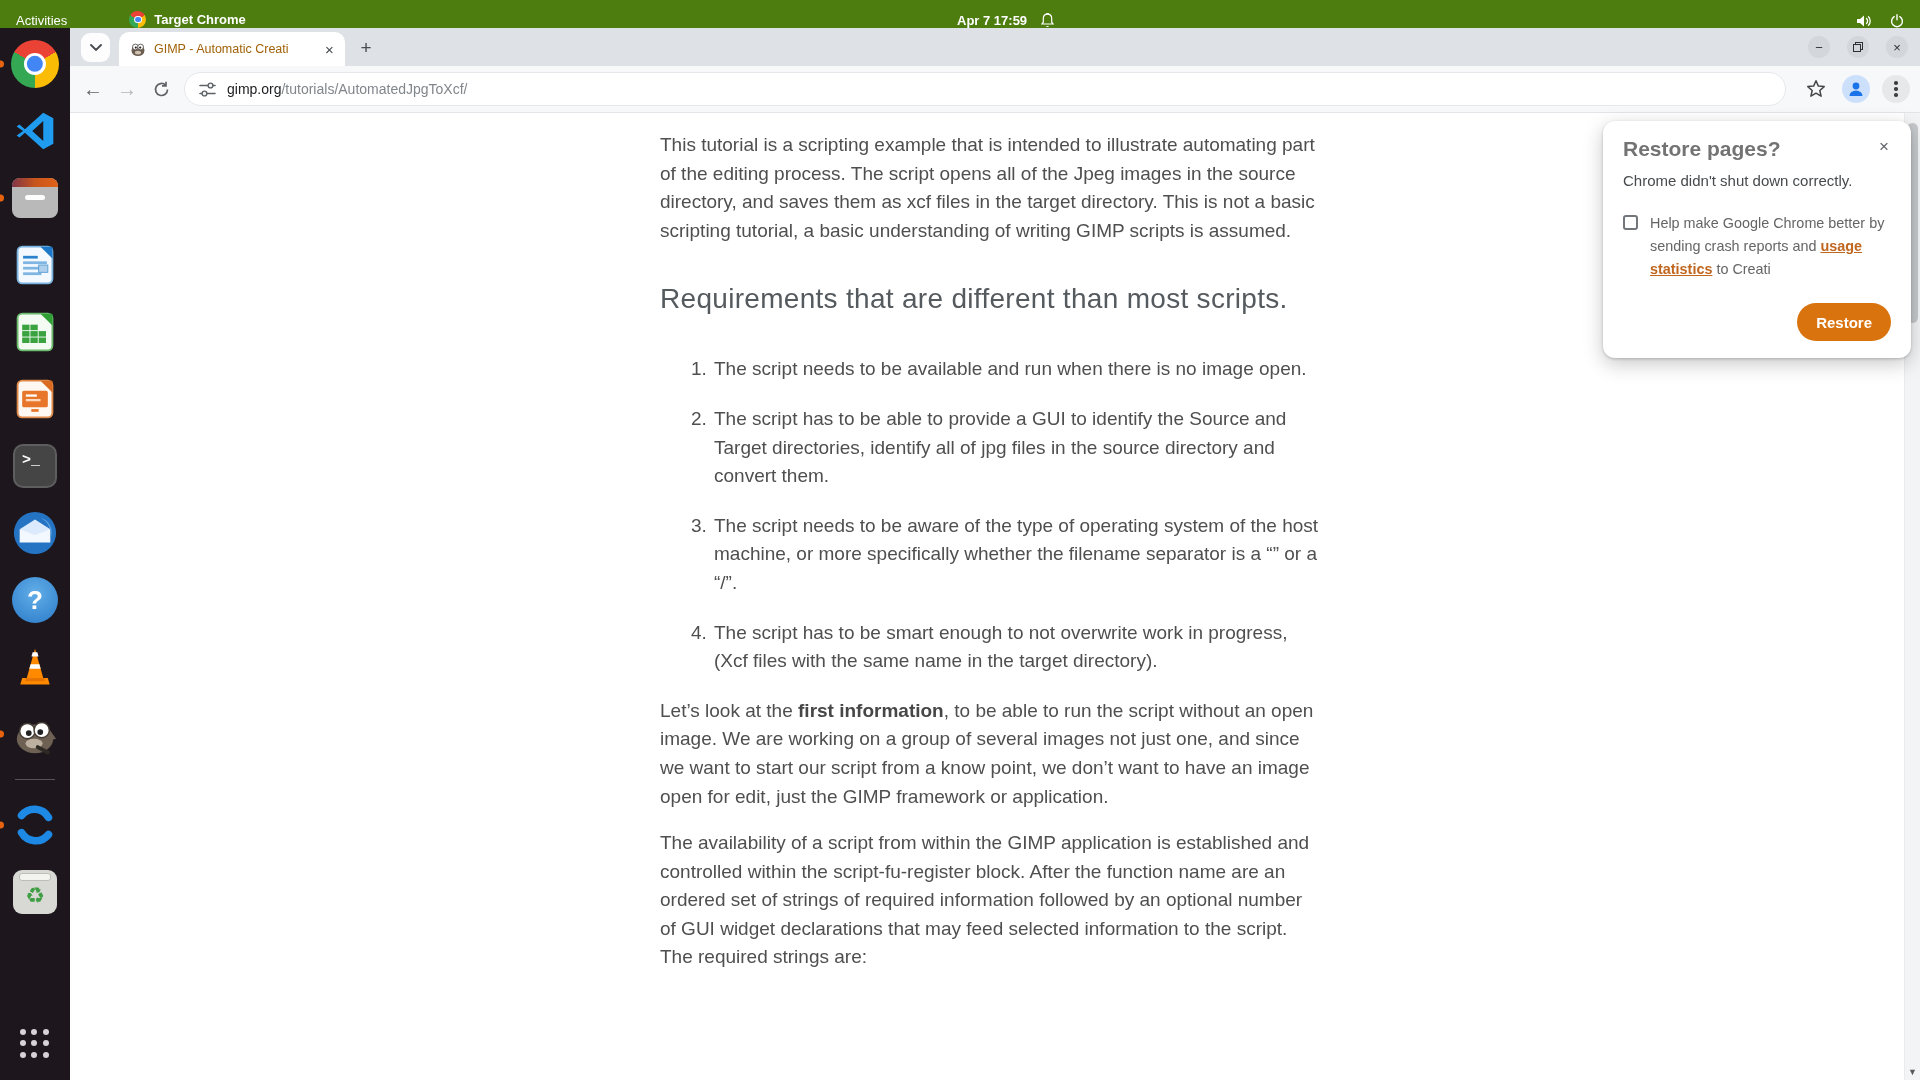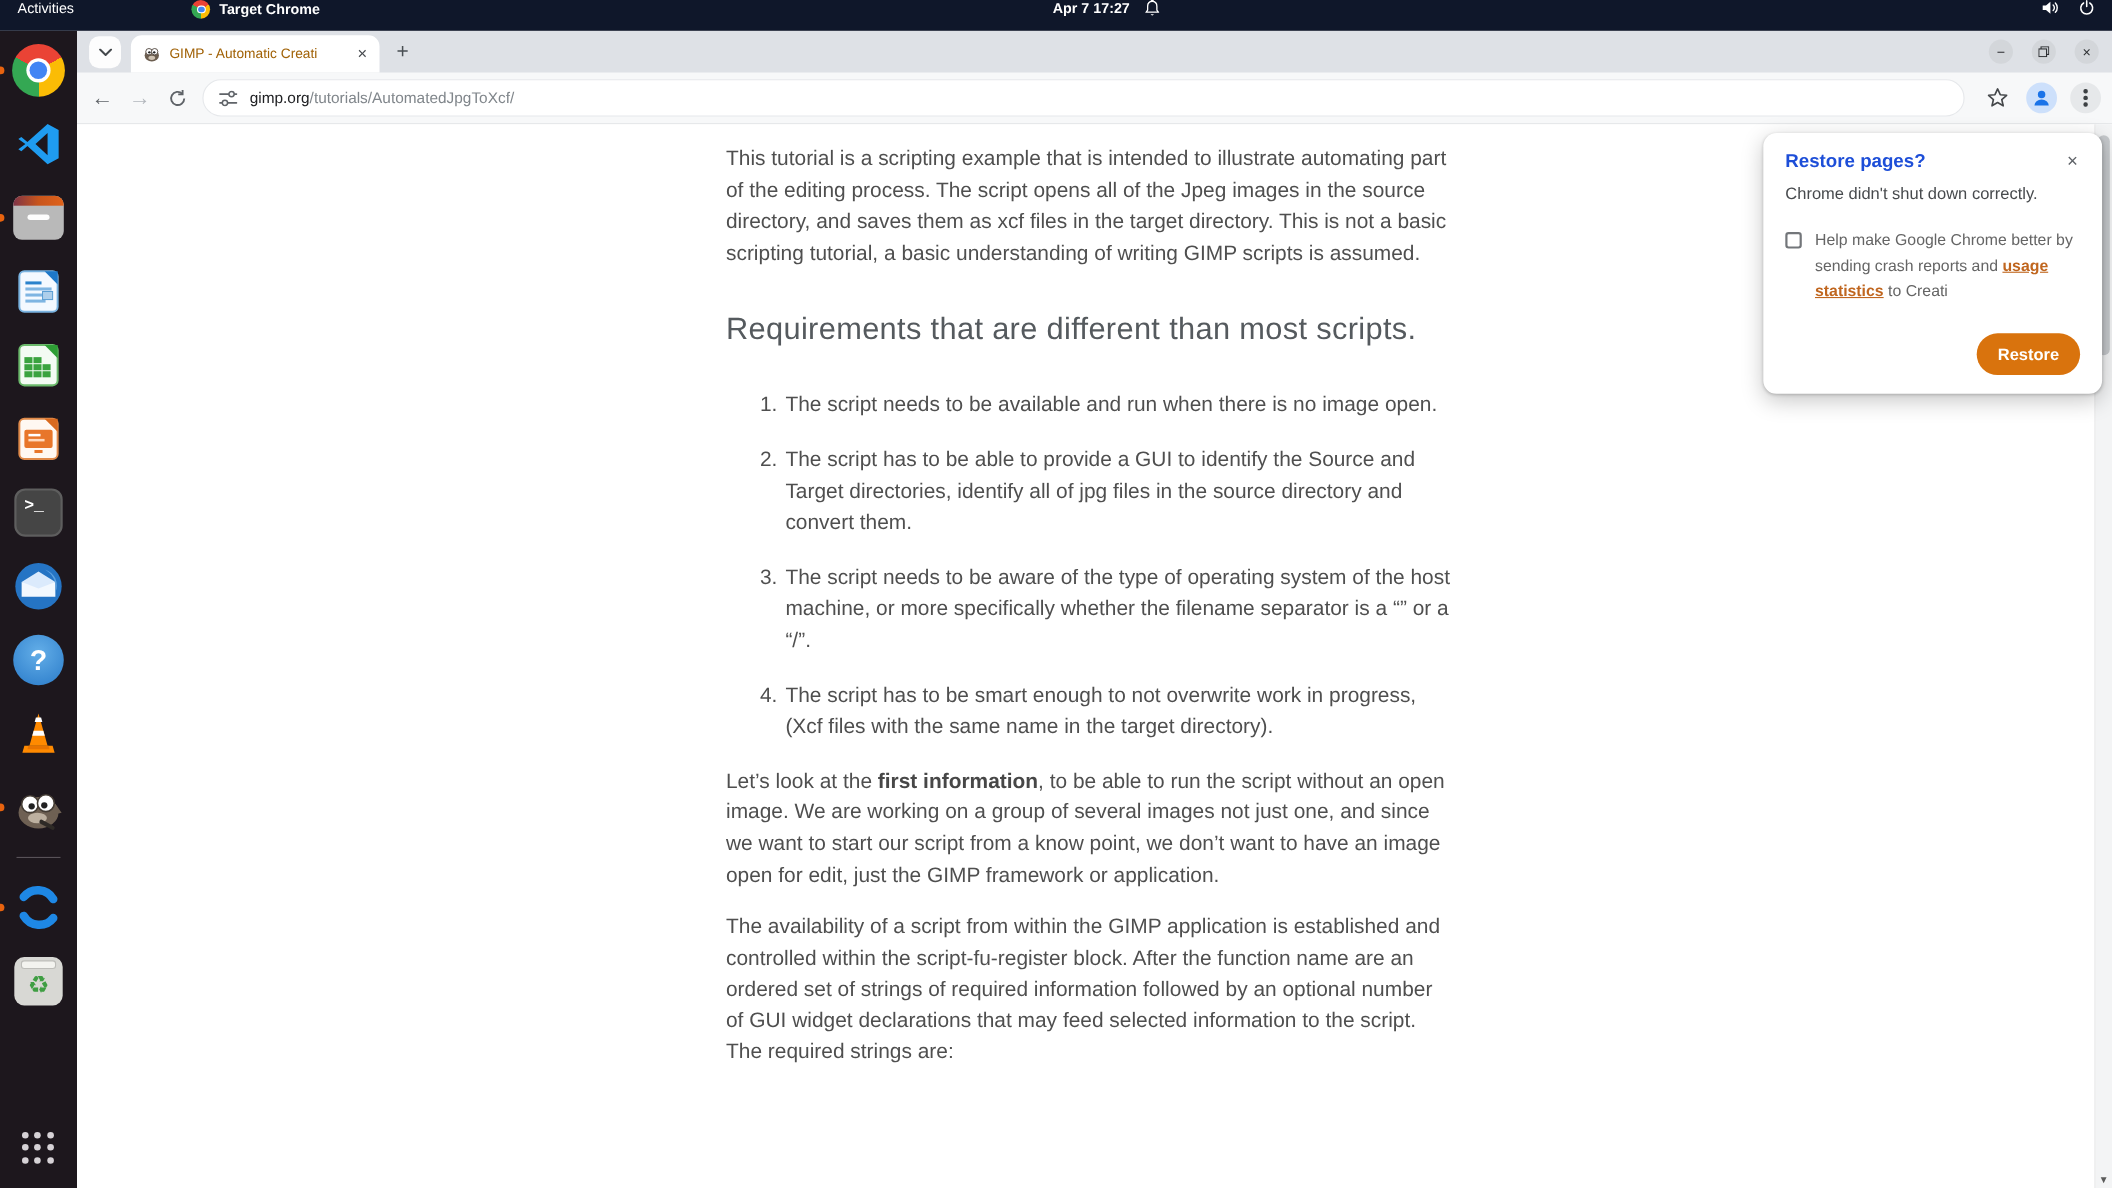--- a/index.html
+++ b/index.html
@@ -1,21 +1,21 @@
 <!DOCTYPE html>
 <html><head>
 <meta charset="utf-8">
 <style>
   * { margin:0; padding:0; box-sizing:border-box; }
   html,body { width:1920px; height:1080px; overflow:hidden; background:#fff;
     font-family:"Liberation Sans", sans-serif; }
 
   
-  .topbar { position:absolute; top:0; left:0; width:1920px; height:28px; background:#0f172a;
-    color:#fff; display:flex; align-items:flex-start; font-size:13px; z-index:60;gap:45px; }
+  .topbar { position:absolute; top:0; left:0; width:1920px; height:28px; background:#4d7c0f;
+    color:#fff; display:flex; align-items:flex-end; font-size:13px; z-index:60; }
   .tb-activities { margin-left:16px; }
   .tb-app { display:flex; align-items:center; gap:8px; margin-left:62px; font-weight:700; }
   .tb-center { position:absolute; left:957px; display:flex; align-items:center; gap:14px; font-weight:700; }
   .tb-right { margin-left:auto; display:flex; align-items:center; gap:18px; margin-right:16px; }
 
   
   .chrome-logo { border-radius:50%; position:relative;
     background:conic-gradient(from -60deg,#ea4335 0 120deg,#fbbc05 0 240deg,#34a853 0 360deg); }
   .chrome-logo::before { content:""; position:absolute; left:50%; top:50%; transform:translate(-50%,-50%);
     width:46%; height:46%; background:#fff; border-radius:50%; }
@@ -93,21 +93,21 @@
   .article b { font-weight:700; color:#474747; }
 
   .scrollbar { position:absolute; right:0; top:85px; width:16px; height:967px; background:#f3f4f5; border-left:1px solid #ebebeb; }
   .sb-thumb { position:absolute; left:2px; right:2px; top:10px; height:200px; background:#c6c9cc; border-radius:7px; }
   .sb-arrow { position:absolute; bottom:3px; width:100%; text-align:center; font-size:9px; color:#5a5a5a; }
 
   
   .dialog { position:absolute; top:121px; right:9px; width:308px; height:237px; background:#fff; border-radius:12px;
     box-shadow:0 1px 3px rgba(0,0,0,.2), 0 6px 20px rgba(0,0,0,.22); padding:16px 20px; z-index:70; }
   .dlg-head { display:flex; align-items:flex-start; justify-content:space-between; }
-  .dlg-title { font-size:17px; font-weight:700; color:#1d4ed8; }
+  .dlg-title { font-size:21px; font-weight:700; color:#737373; }
   .dlg-close { font-size:17px; color:#5f6368; line-height:1; padding:1px 2px; }
   .dlg-msg { font-size:15px; color:#474a4d; margin-top:11px; }
   .dlg-check { display:flex; gap:12px; margin-top:23px; }
   .dlg-box { width:15px; height:15px; border:2px solid #73767a; border-radius:3px; margin-top:3px; flex:none; background:#fff; }
   .dlg-label { font-size:14.4px; line-height:1.58; color:#656565; width:240px; }
   .dlg-link { text-decoration:underline; font-weight:600; }
   .dlg-btn { position:absolute; right:20px; bottom:17px; height:38px; padding:0 19px; border-radius:19px;
     color:#fff; font-size:15px; font-weight:700; display:flex; align-items:center; border:none; }
 
   svg { display:block; }
@@ -115,21 +115,21 @@
 </head>
 <body>
 
 <div class="topbar">
   <div class="tb-activities">Activities</div>
   <div class="tb-app">
     <span class="chrome-logo cl-16"></span>
     <span>Target Chrome</span>
   </div>
   <div class="tb-center">
-    <span>Apr 7 17:27</span>
+    <span>Apr 7 17:59</span>
     <span>
       <svg width="13" height="15" viewBox="0 0 13 15">
           <path d="M6.5 1.2c-2.6 0-4.2 1.9-4.2 4.4v3.6L1 11h11l-1.3-1.8V5.6c0-2.5-1.6-4.4-4.2-4.4z" fill="none" stroke="#fff" stroke-width="1.2"></path>
           <path d="M5 13a1.6 1.6 0 0 0 3 0z" fill="#fff"></path>
           <path d="M5.5 1.4a1 1 0 0 1 2 0" fill="none" stroke="#fff" stroke-width="1.2"></path>
         </svg>
     </span>
   </div>
   <div class="tb-right">
     <span>

